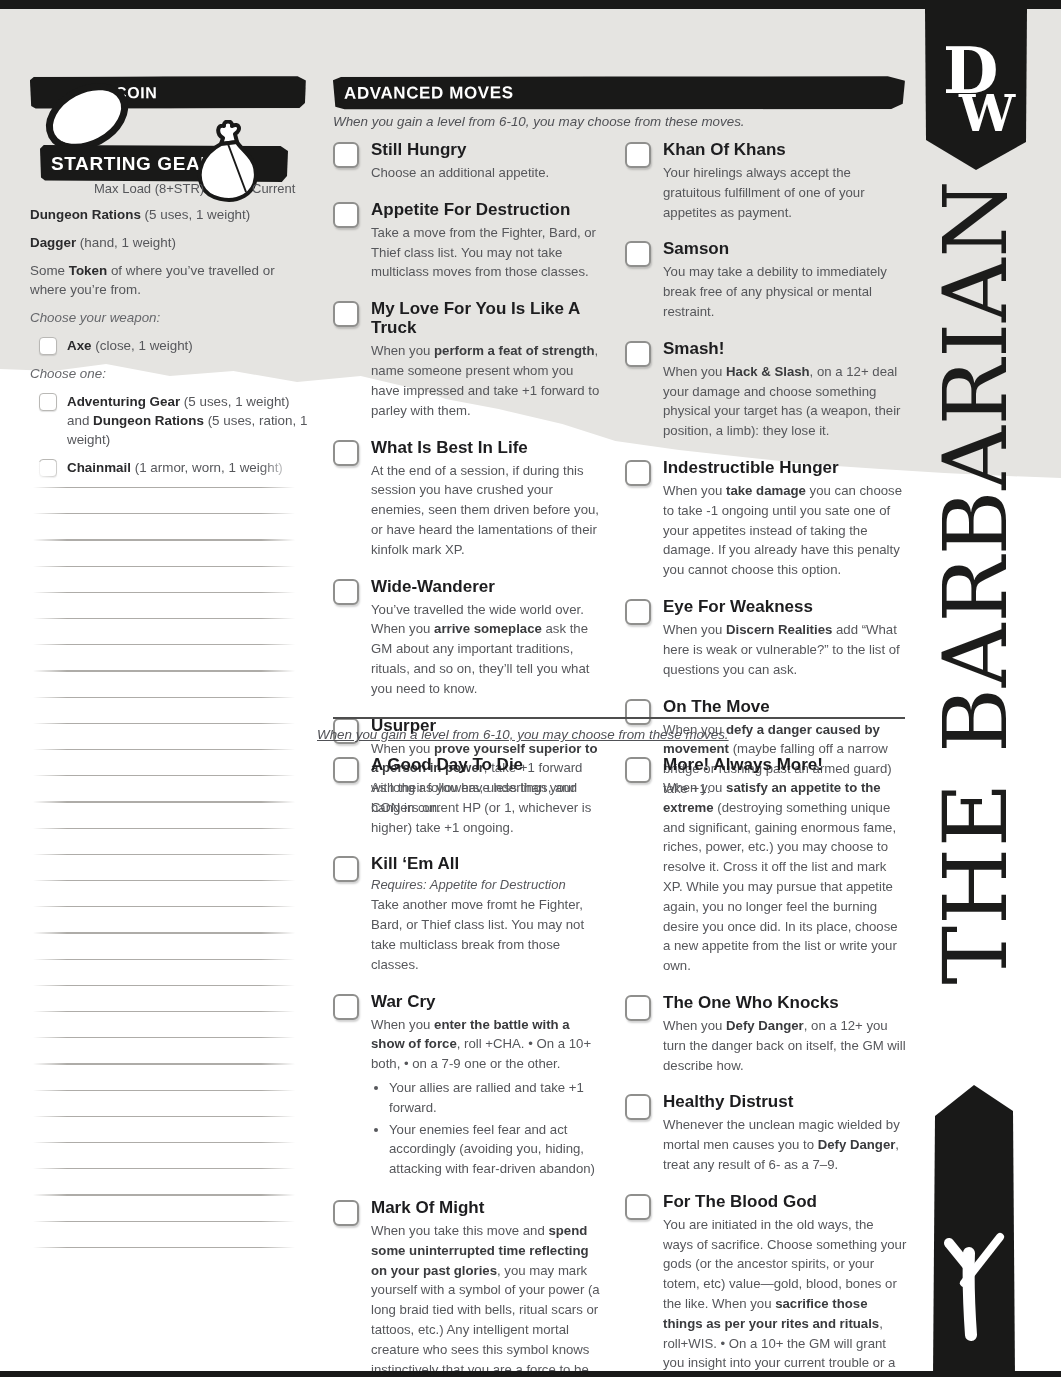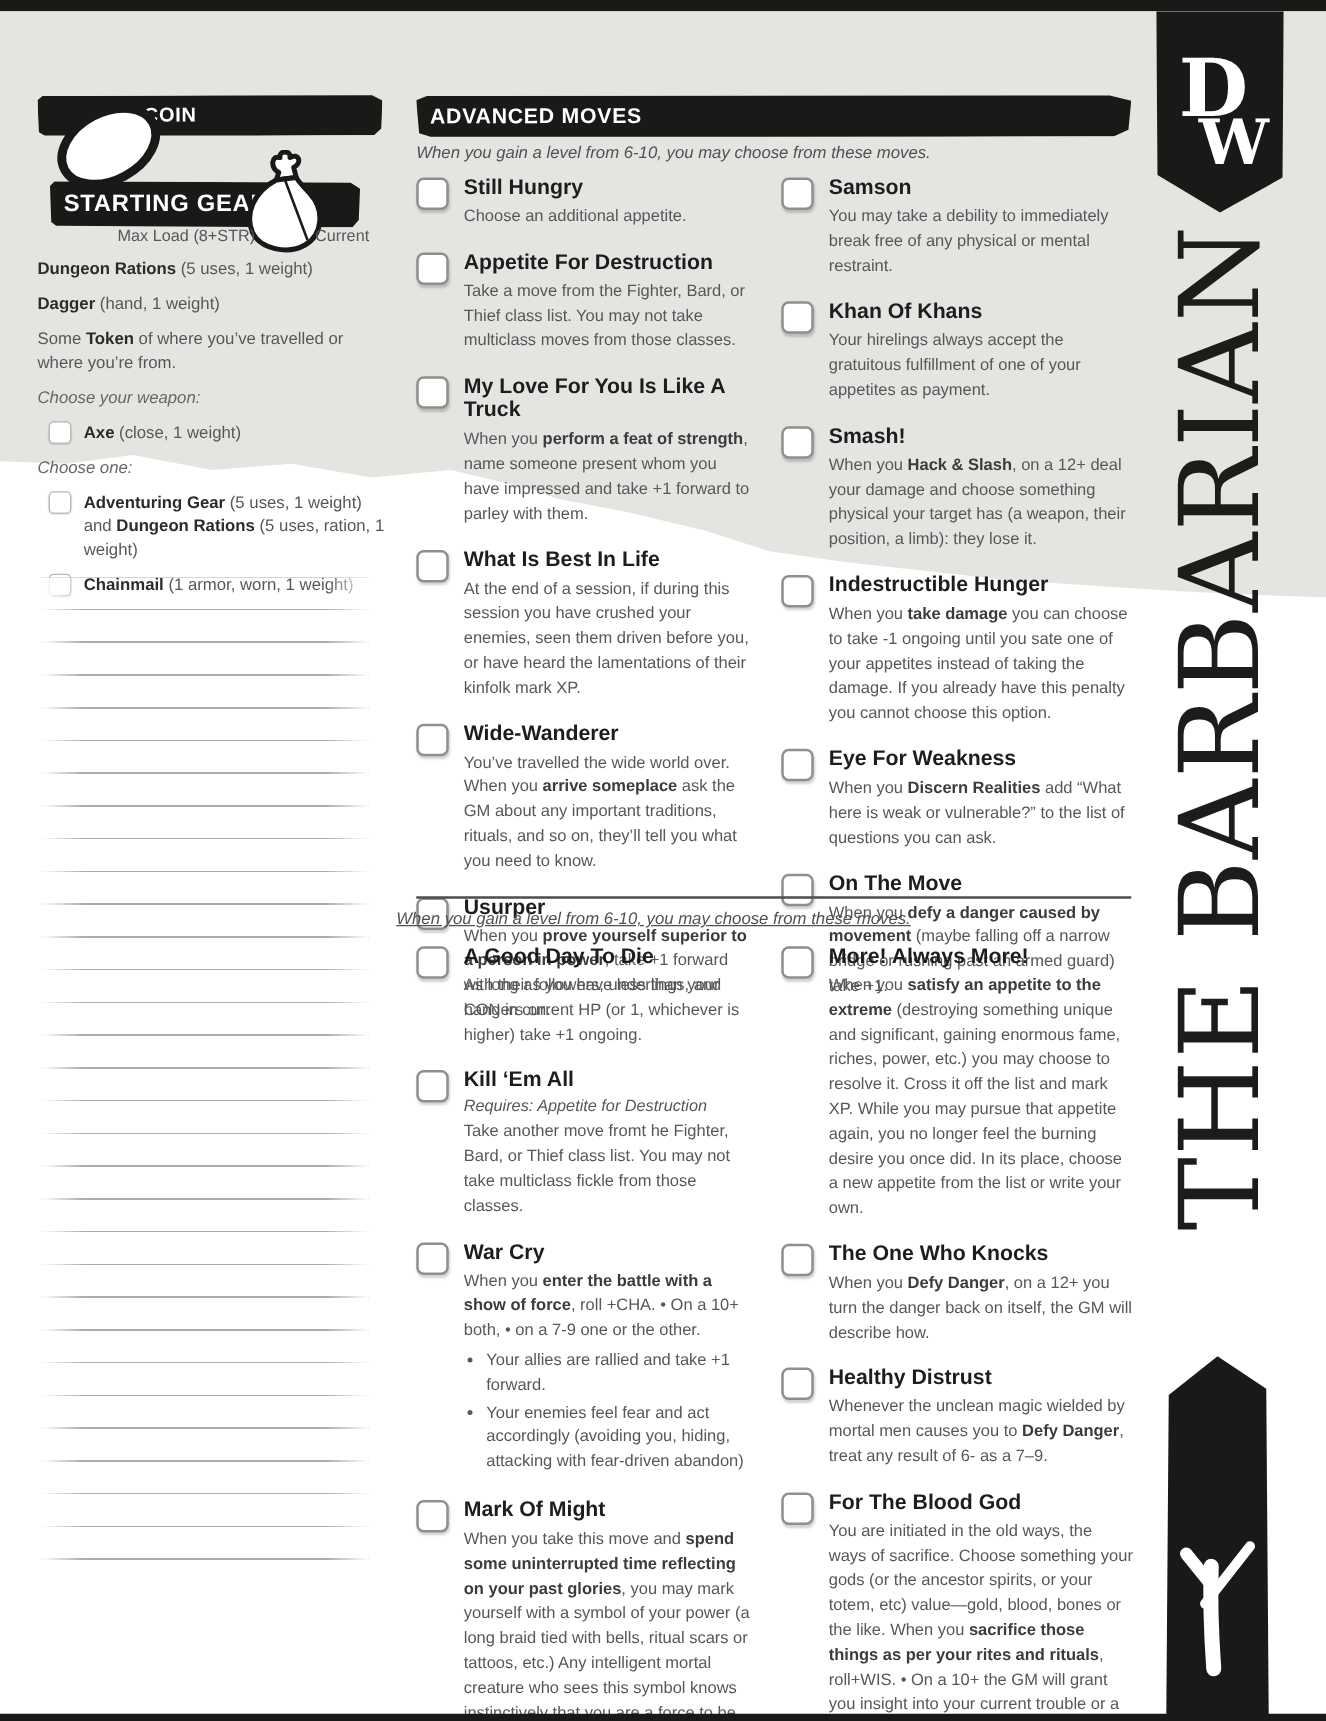--- a/index.html
+++ b/index.html
@@ -177,34 +177,34 @@
         <div class="mc">
           <h3 class="mt">Usurper</h3>
           <p class="md">When you <strong>prove yourself superior to a person in power</strong>, take +1 forward with their followers, underlings, and hangers on.</p>
         </div>
       </div>
     </div>
   <div class="movecol colB1">
       <div class="move">
         <span class="cbx"></span>
         <div class="mc">
+          <h3 class="mt">Khan Of Khans</h3>
+          <p class="md">Your hirelings always accept the gratuitous fulfillment of one of your appetites as payment.</p>
+        </div>
+      </div>
+      <div class="move">
+        <span class="cbx"></span>
+        <div class="mc">
           <h3 class="mt">Samson</h3>
           <p class="md">You may take a debility to immediately break free of any physical or mental restraint.</p>
         </div>
       </div>
       <div class="move">
         <span class="cbx"></span>
         <div class="mc">
-          <h3 class="mt">Khan Of Khans</h3>
-          <p class="md">Your hirelings always accept the gratuitous fulfillment of one of your appetites as payment.</p>
-        </div>
-      </div>
-      <div class="move">
-        <span class="cbx"></span>
-        <div class="mc">
           <h3 class="mt">Smash!</h3>
           <p class="md">When you <strong>Hack &amp; Slash</strong>, on a 12+ deal your damage and choose something physical your target has (a weapon, their position, a limb): they lose it.</p>
         </div>
       </div>
       <div class="move">
         <span class="cbx"></span>
         <div class="mc">
           <h3 class="mt">Indestructible Hunger</h3>
           <p class="md">When you <strong>take damage</strong> you can choose to take -1 ongoing until you sate one of your appetites instead of taking the damage. If you already have this penalty you cannot choose this option.</p>
         </div>
@@ -234,21 +234,21 @@
         <div class="mc">
           <h3 class="mt">A Good Day To Die</h3>
           <p class="md">As long as you have less than your CON in current HP (or 1, whichever is higher) take +1 ongoing.</p>
         </div>
       </div>
       <div class="move">
         <span class="cbx"></span>
         <div class="mc">
           <h3 class="mt">Kill ‘Em All</h3>
           <div class="req">Requires: Appetite for Destruction</div>
-          <p class="md">Take another move fromt he Fighter, Bard, or Thief class list. You may not take multiclass fickle from those classes.</p>
+          <p class="md">Take another move fromt he Fighter, Bard, or Thief class list. You may not take multiclass break from those classes.</p>
         </div>
       </div>
       <div class="move">
         <span class="cbx"></span>
         <div class="mc">
           <h3 class="mt">War Cry</h3>
           <p class="md">When you <strong>enter the battle with a show of force</strong>, roll +CHA. • On a 10+ both, • on a 7-9 one or the other.</p>
           <ul class="mb">
             <li>Your allies are rallied and take +1 forward.</li>
             <li>Your enemies feel fear and act accordingly (avoiding you, hiding, attacking with fear-driven abandon)</li>

